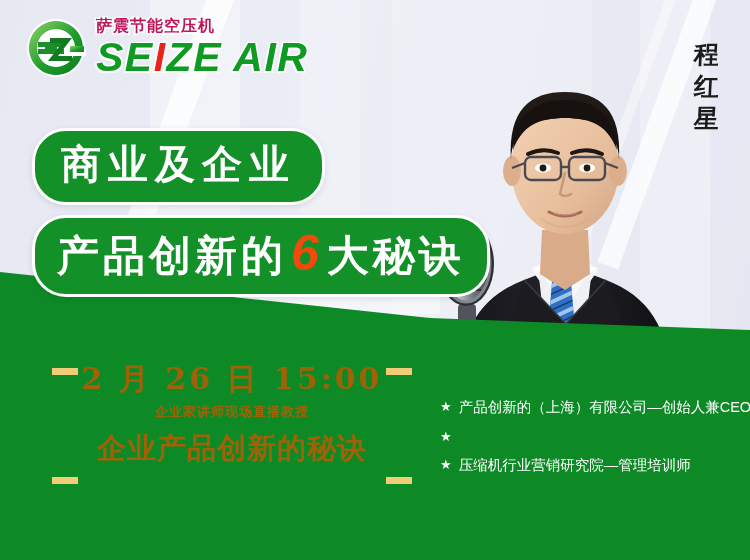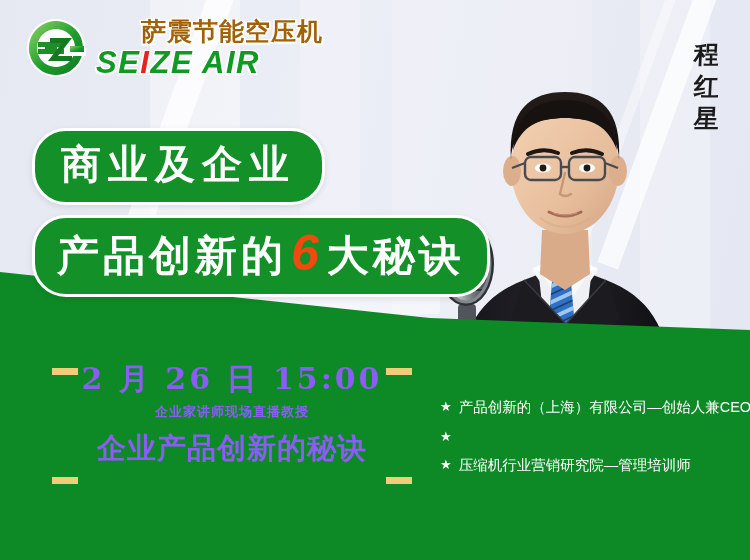--- a/index.html
+++ b/index.html
@@ -54,31 +54,30 @@
     z-index:14;
   }
   .logo-mark {
     position:relative;
     width:64px; height:64px;
     flex:0 0 64px;
   }
   .logo-mark svg { display:block; width:64px; height:64px; }
   .logo-text { display:flex; flex-direction:column; line-height:1; }
   .logo-cn {
-    font-size:25px; font-weight:bold; color:#a16207;
+    font-size:16px; font-weight:bold; color:#be185d;
     letter-spacing:1px;
     text-shadow:
       -1.5px -1.5px 0 #fff, 1.5px -1.5px 0 #fff,
       -1.5px 1.5px 0 #fff, 1.5px 1.5px 0 #fff,
       0 0 3px #fff;
     margin-bottom:3px;
-    margin-left:45px;
   }
   .logo-en {
-    font-size:31px; font-weight:bold; color:#0e9a23;
+    font-size:41px; font-weight:bold; color:#0e9a23;
     letter-spacing:1.5px; font-style:italic;
     text-shadow:
       -1.5px -1.5px 0 #fff, 1.5px -1.5px 0 #fff,
       -1.5px 1.5px 0 #fff, 1.5px 1.5px 0 #fff;
   }
   .logo-en .red-i { color:#e8231a; }
 
   
   .person {
     position:absolute;
@@ -159,21 +158,21 @@
     position:absolute; display:block;
     height:7px; width:26px;
     background:#f0cd78;
   }
   .bracket i.t { top:8px; }
   .bracket i.b { bottom:8px; }
 
   .info-lines {
     position:absolute; left:26px; right:26px; top:0;
     text-align:center;
-    color:#8b5cf6;
+    color:#a16207;
   }
   .line-date {
     font-family:"DejaVu Serif", serif;
     font-size:30px; font-weight:bold;
     letter-spacing:3px;
     line-height:1.15;
     margin-top:2px;
   }
   .line-sub {
     font-family:"DejaVu Serif", serif;

